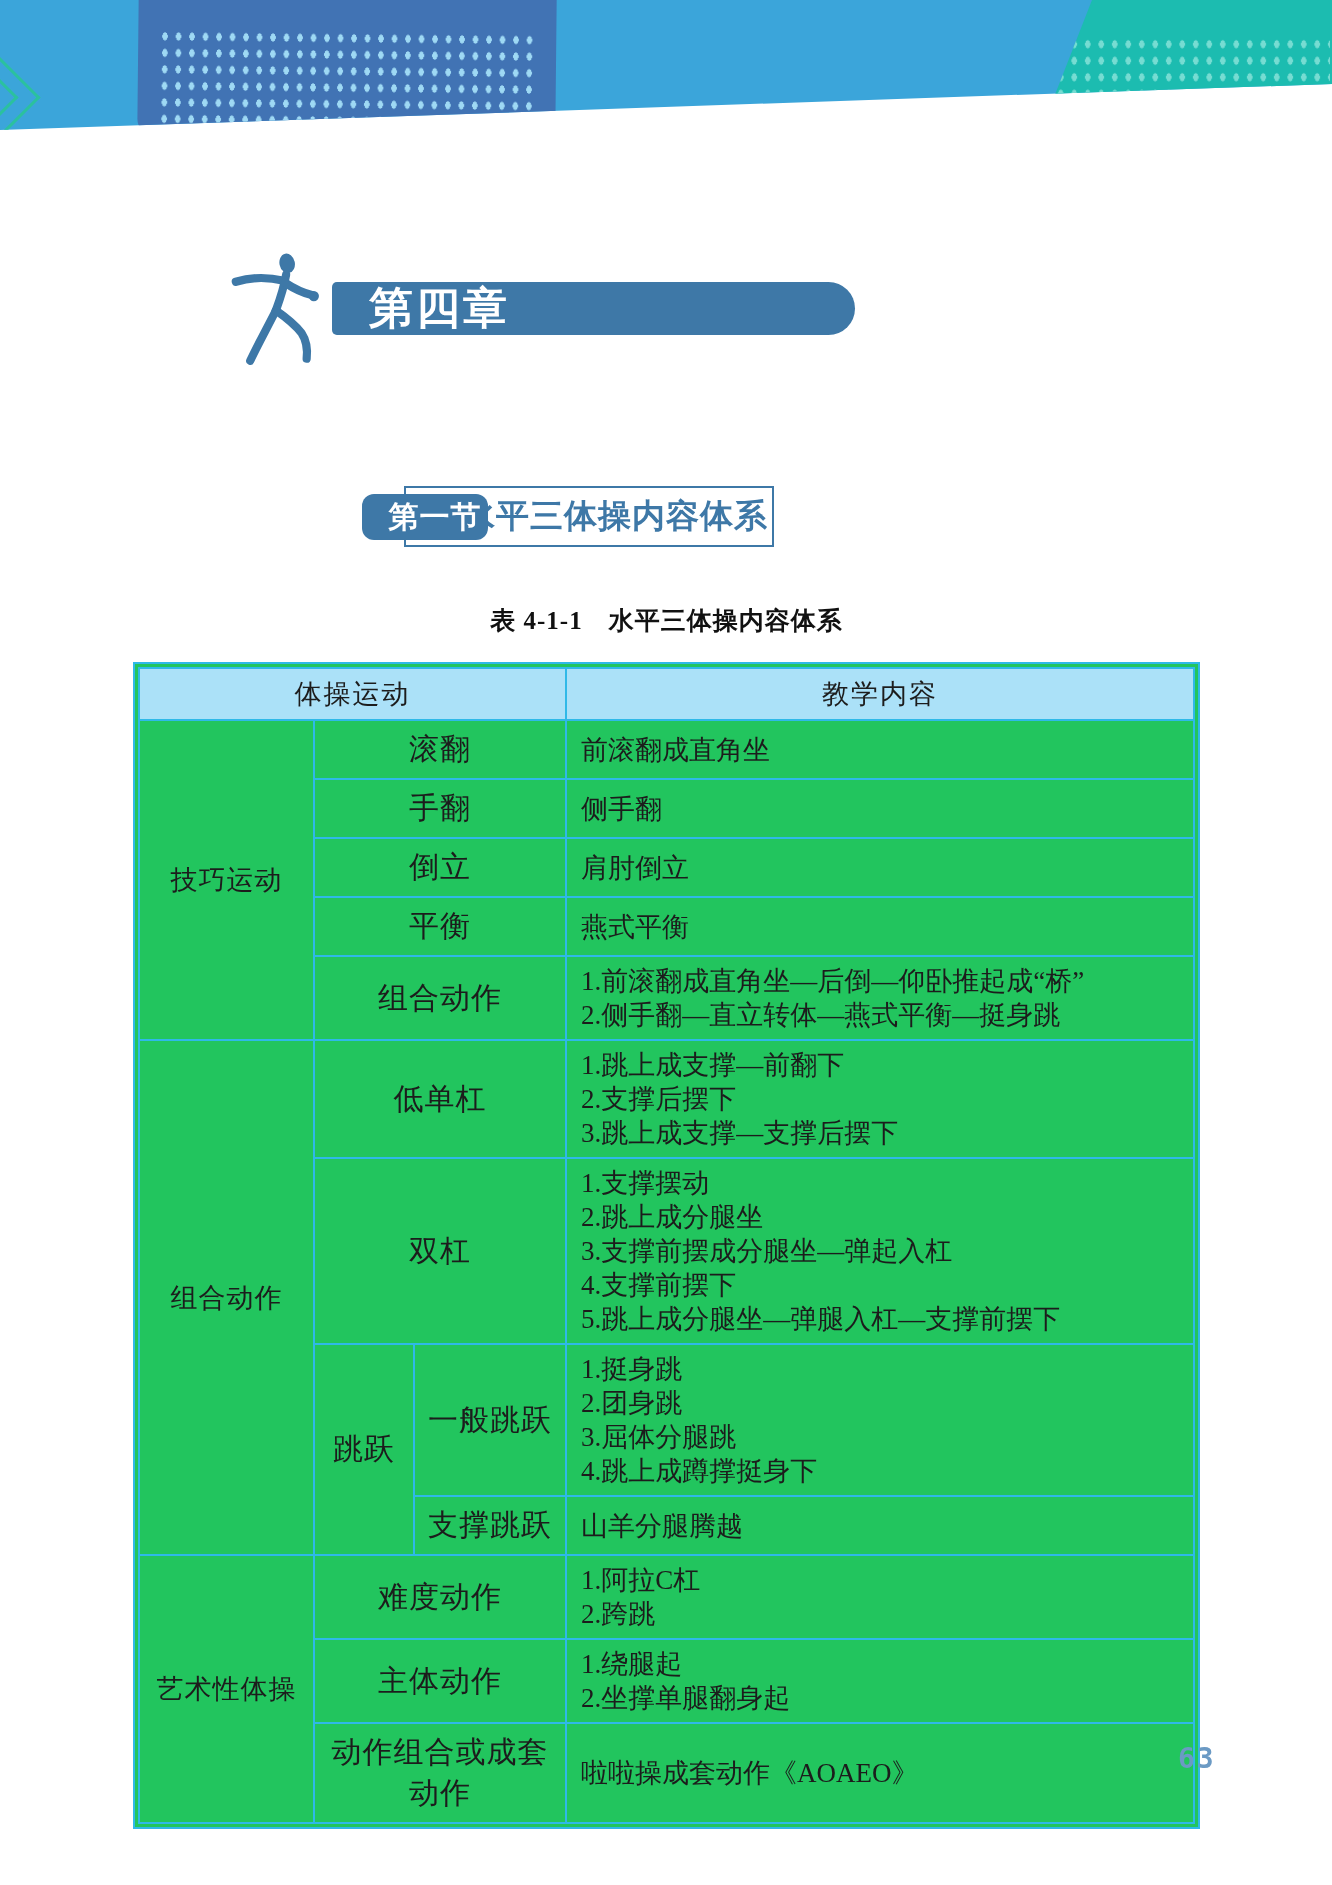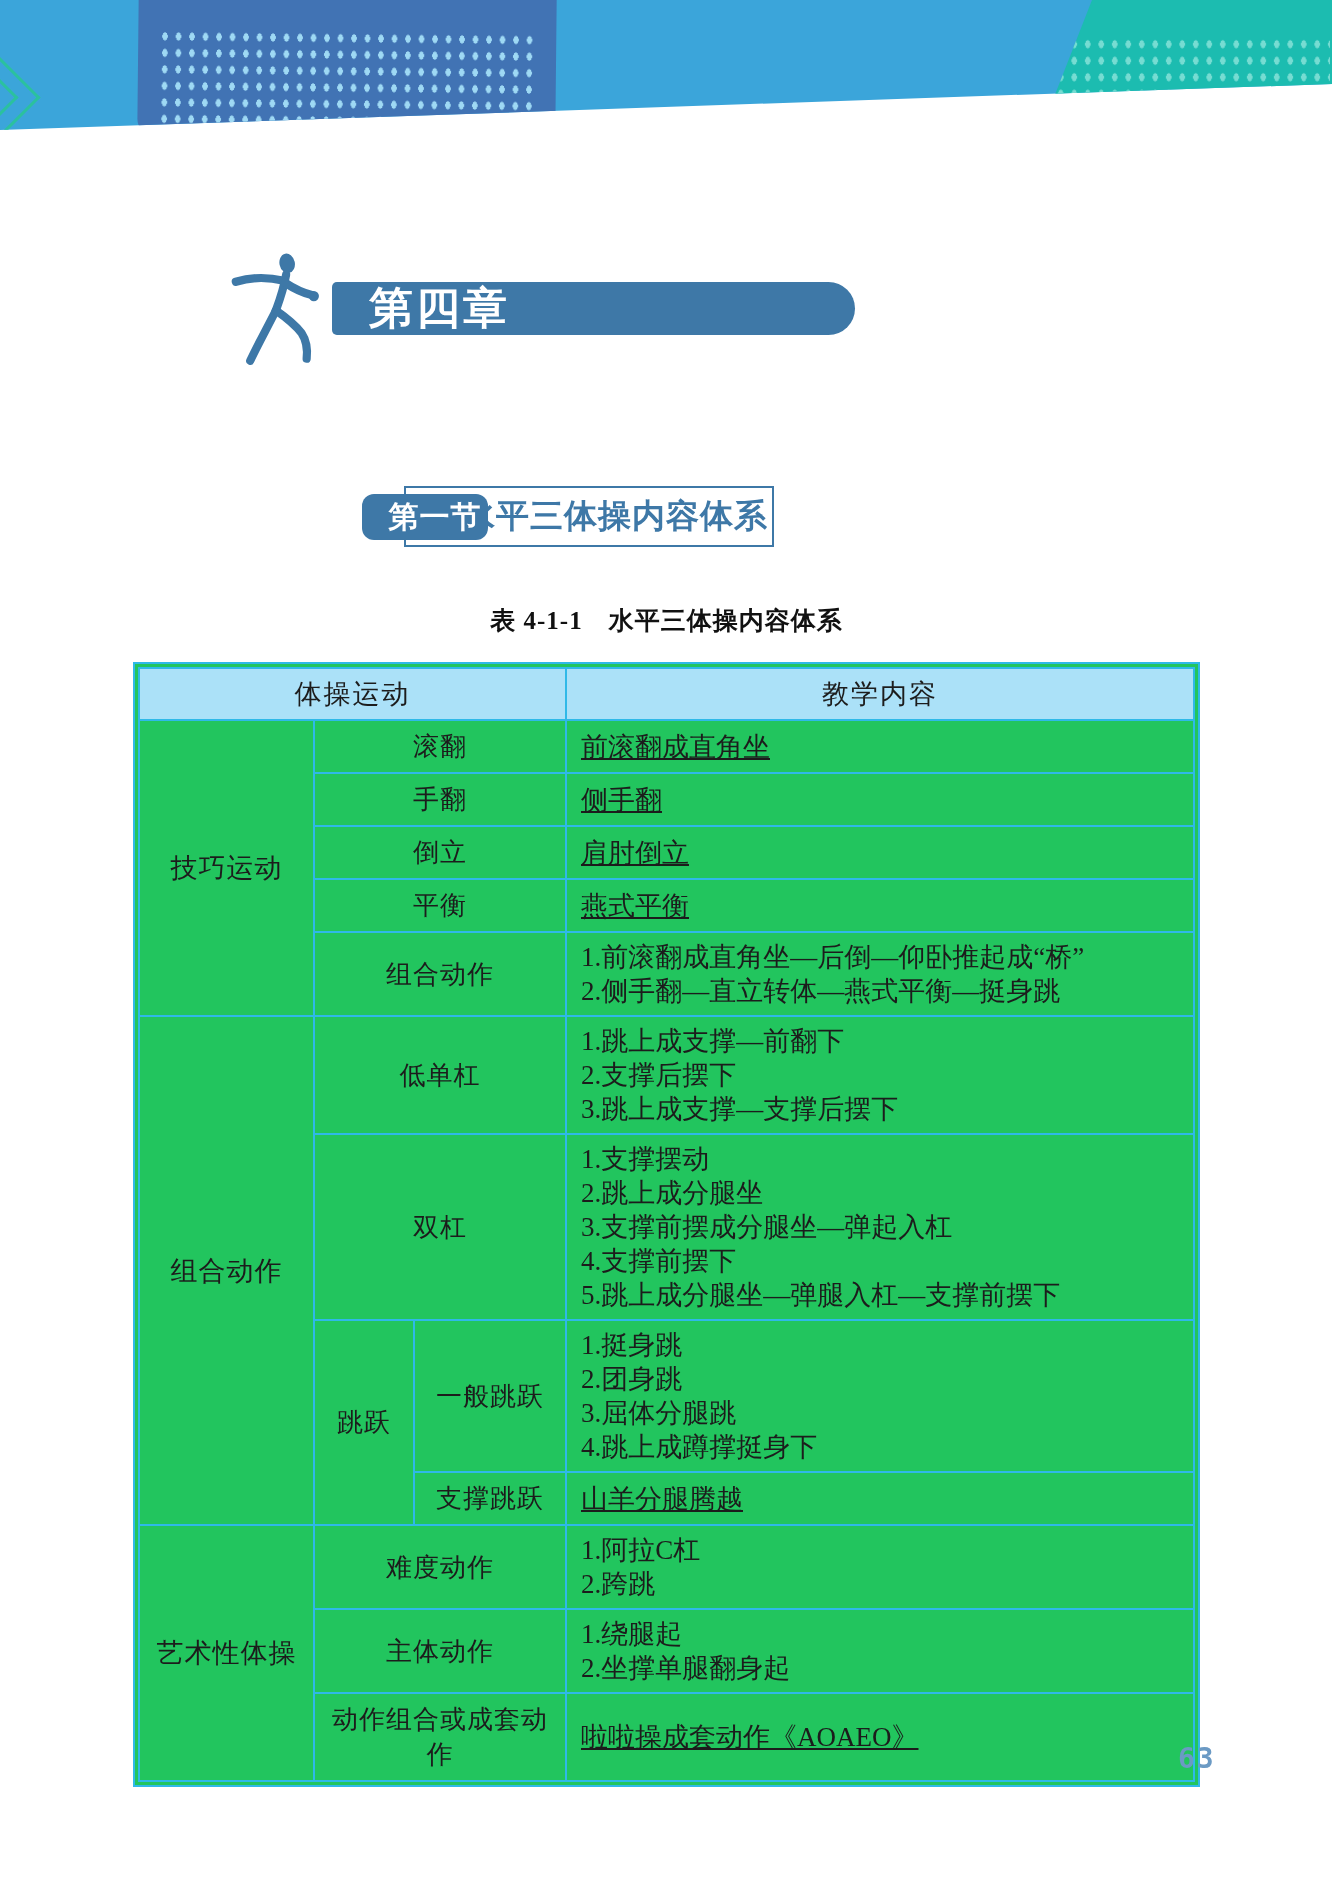--- a/index.html
+++ b/index.html
@@ -73,24 +73,24 @@
   table.content{
     width:100%;border-collapse:collapse;table-layout:fixed;
     font-family:"Liberation Serif","DejaVu Serif",serif;color:#1c1c1c;
   }
   table.content td,table.content th{
     border:2px solid #2FB9E8;vertical-align:middle;font-weight:normal;
   }
   col.c1{width:175px;} col.c2{width:100px;} col.c3{width:152px;} col.c4{width:auto;}
   th.hdr{background:#ABE1F8;font-size:27px;height:48px;text-align:center;letter-spacing:2px;}
   td.group{ text-align:center;font-size:27px;letter-spacing:1px;}
-  td.label{ text-align:center;font-size:26px;padding:8px 10px;letter-spacing:1px;}
+  td.label{ text-align:center;font-size:30px;padding:8px 10px;letter-spacing:1px;}
   td.cont{ padding:7px 8px 7px 14px;font-size:27px;}
   td.cont .ln{line-height:34px;}
-  tr.single td.cont .ln{line-height:36px;text-decoration:underline;}
+  tr.single td.cont .ln{line-height:36px;}
 </style>
 </head>
 <body>
 
 <div class="band">
   <div class="chev c1"></div>
   <div class="chev c2"></div>
 
   <div class="panel-blue">
     <div class="dots"></div>

